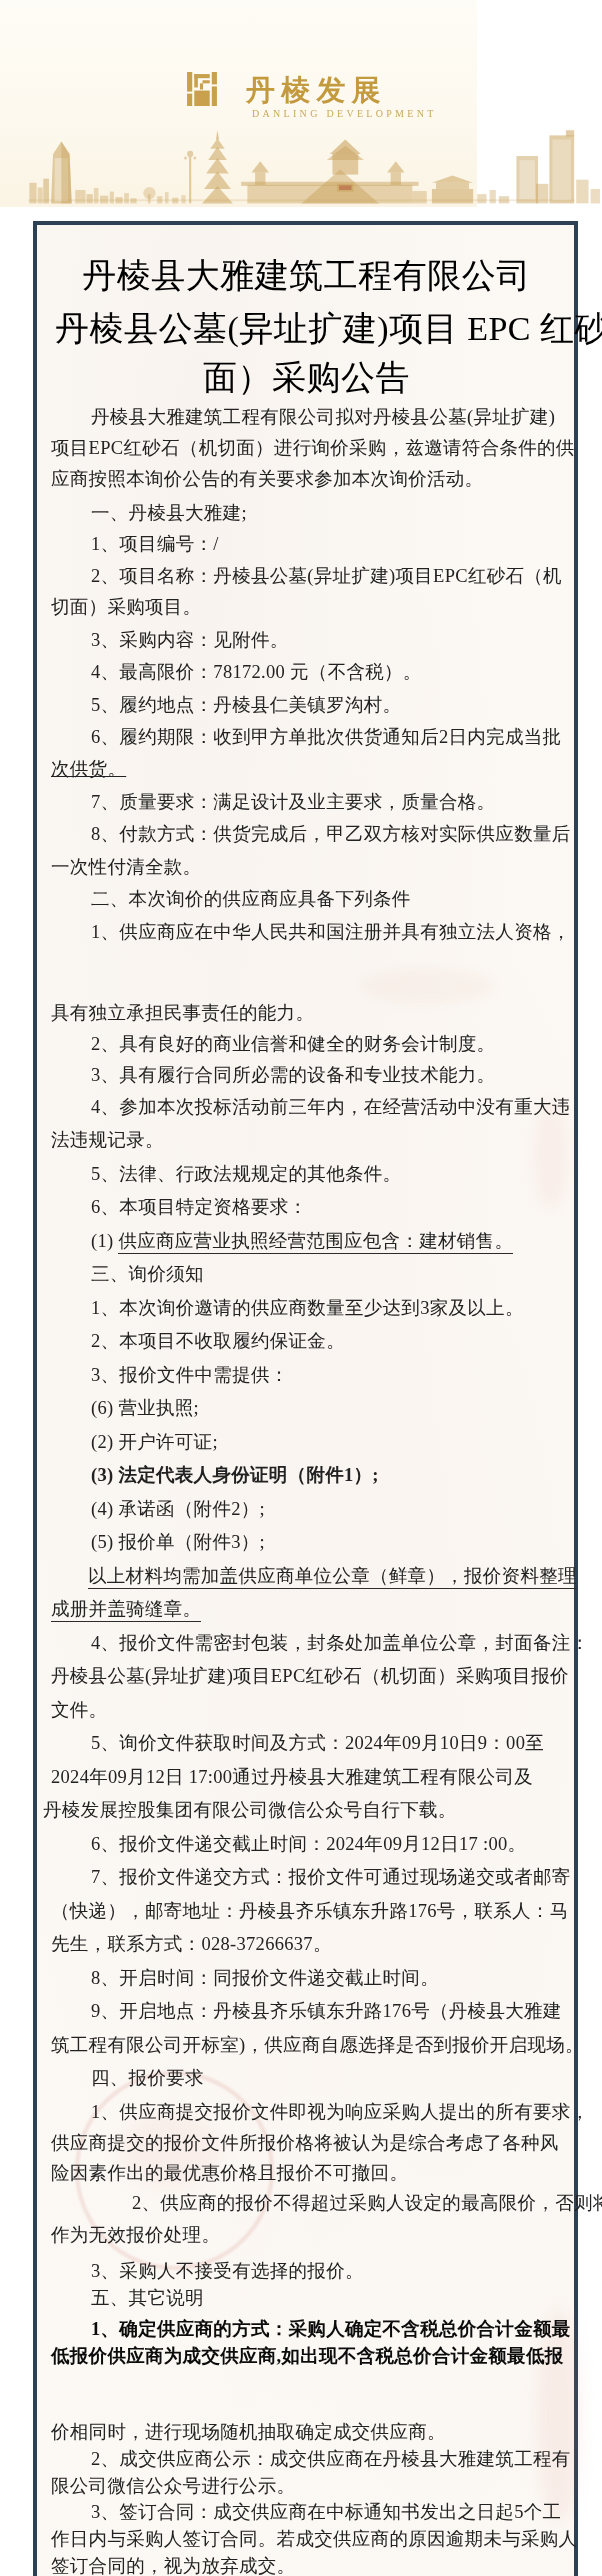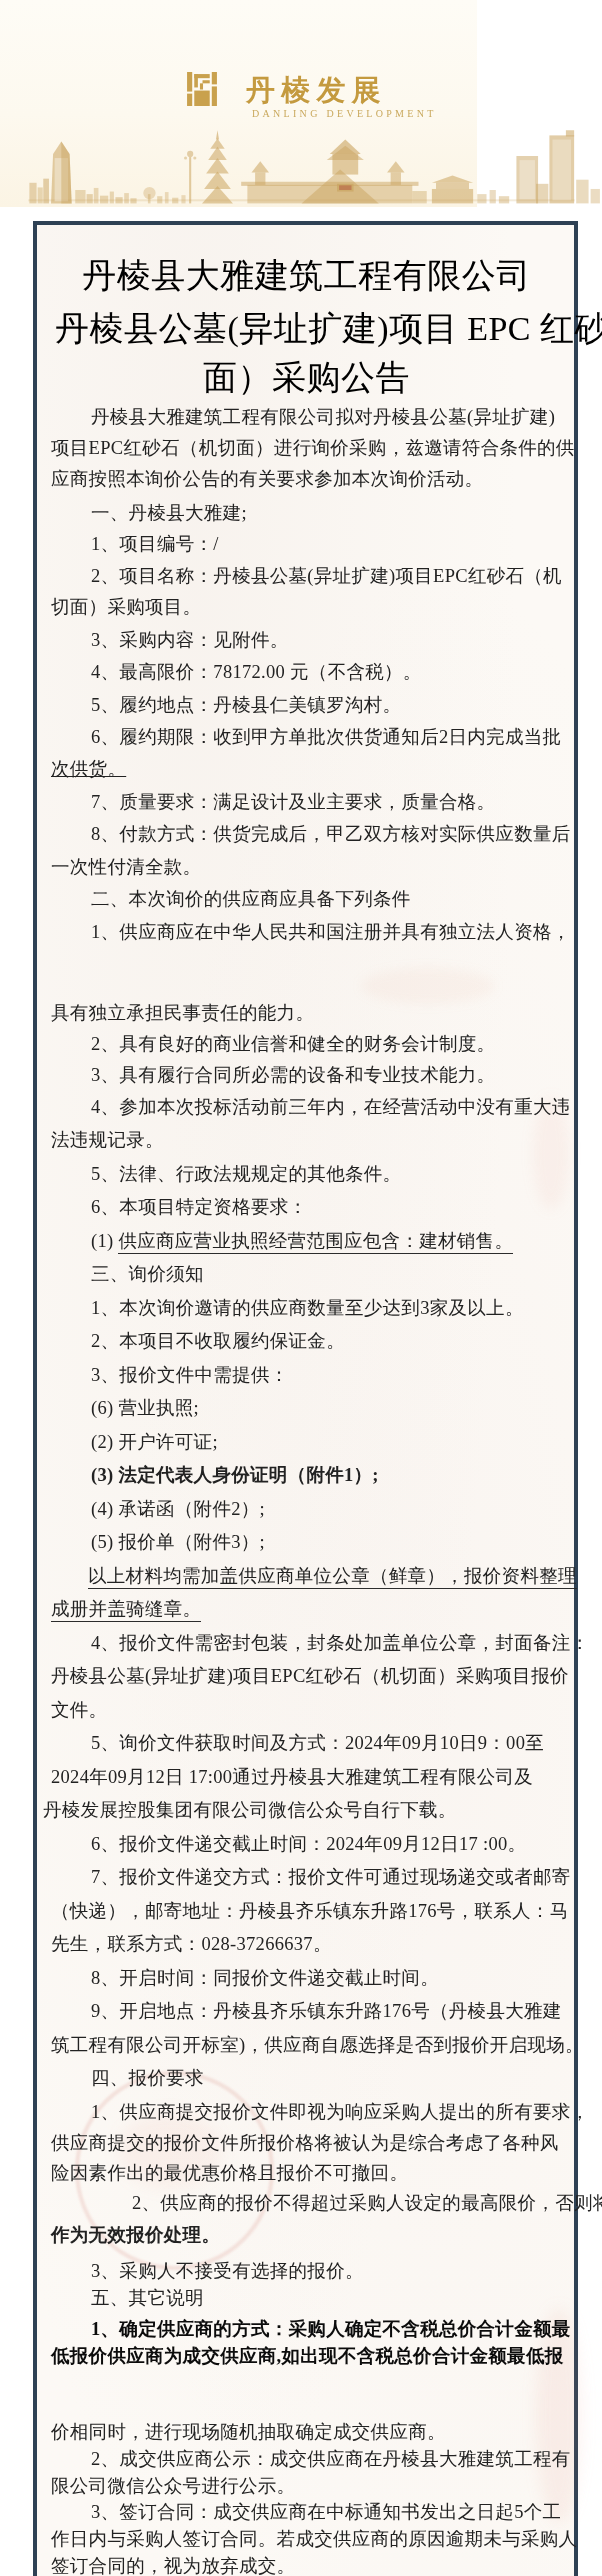--- a/index.html
+++ b/index.html
@@ -185,21 +185,21 @@
       <div class="doc-line" style="left: 51px; top: 1902px;">（快递），邮寄地址：丹棱县齐乐镇东升路176号，联系人：马</div>
       <div class="doc-line" style="left: 51px; top: 1935px;">先生，联系方式：028-37266637。</div>
       <div class="doc-line" style="left: 91px; top: 1969px;">8、开启时间：同报价文件递交截止时间。</div>
       <div class="doc-line" style="left: 91px; top: 2002px;">9、开启地点：丹棱县齐乐镇东升路176号（丹棱县大雅建</div>
       <div class="doc-line" style="left: 51px; top: 2036px;">筑工程有限公司开标室)，供应商自愿选择是否到报价开启现场。</div>
       <div class="doc-line" style="left: 91px; top: 2069px;">四、报价要求</div>
       <div class="doc-line" style="left: 91px; top: 2103px;">1、供应商提交报价文件即视为响应采购人提出的所有要求，</div>
       <div class="doc-line" style="left: 51px; top: 2134px;">供应商提交的报价文件所报价格将被认为是综合考虑了各种风</div>
       <div class="doc-line" style="left: 51px; top: 2164px;">险因素作出的最优惠价格且报价不可撤回。</div>
       <div class="doc-line" style="left: 91px; top: 2194px; margin-left: 41px;">2、供应商的报价不得超过采购人设定的最高限价，否则将</div>
-      <div class="doc-line" style="left: 51px; top: 2226px; font-weight: bold;">作为无效报价处理。</div>
+      <div class="doc-line" style="left: 51px; top: 2226px;">作为无效报价处理。</div>
       <div class="doc-line" style="left: 91px; top: 2262px;">3、采购人不接受有选择的报价。</div>
       <div class="doc-line" style="left: 91px; top: 2289px;">五、其它说明</div>
       <div class="doc-line bold" style="left: 91px; top: 2320px;">1、确定供应商的方式：采购人确定不含税总价合计金额最</div>
       <div class="doc-line bold" style="left: 51px; top: 2347px;">低报价供应商为成交供应商,如出现不含税总价合计金额最低报</div>
       <div class="doc-line" style="left: 51px; top: 2423px;">价相同时，进行现场随机抽取确定成交供应商。</div>
       <div class="doc-line" style="left: 91px; top: 2450px;">2、成交供应商公示：成交供应商在丹棱县大雅建筑工程有</div>
       <div class="doc-line" style="left: 51px; top: 2477px;">限公司微信公众号进行公示。</div>
       <div class="doc-line" style="left: 91px; top: 2503px;">3、签订合同：成交供应商在中标通知书发出之日起5个工</div>
       <div class="doc-line" style="left: 51px; top: 2530px;">作日内与采购人签订合同。若成交供应商的原因逾期未与采购人</div>
       <div class="doc-line" style="left: 51px; top: 2557px;">签订合同的，视为放弃成交。</div>

